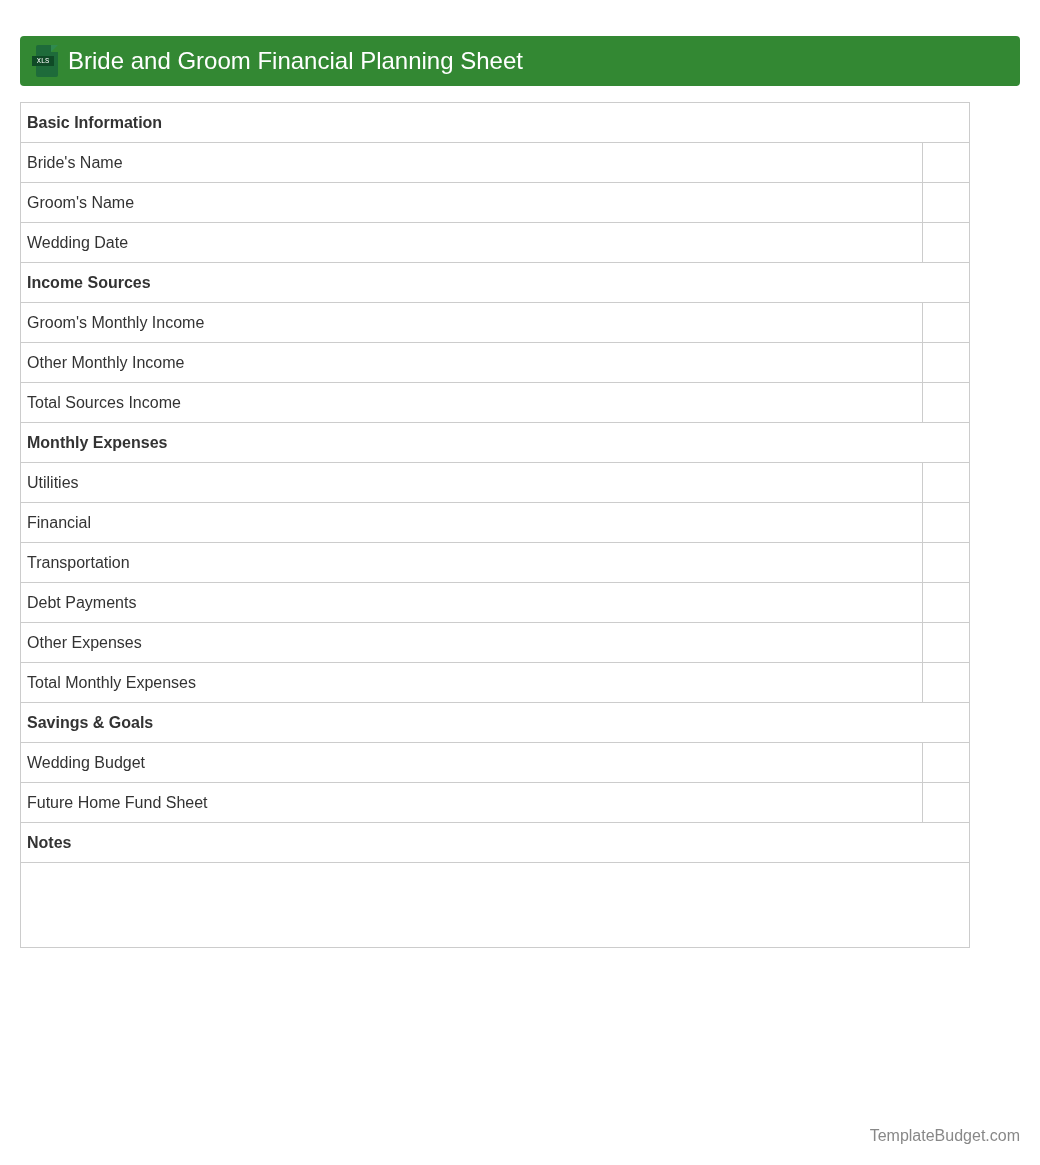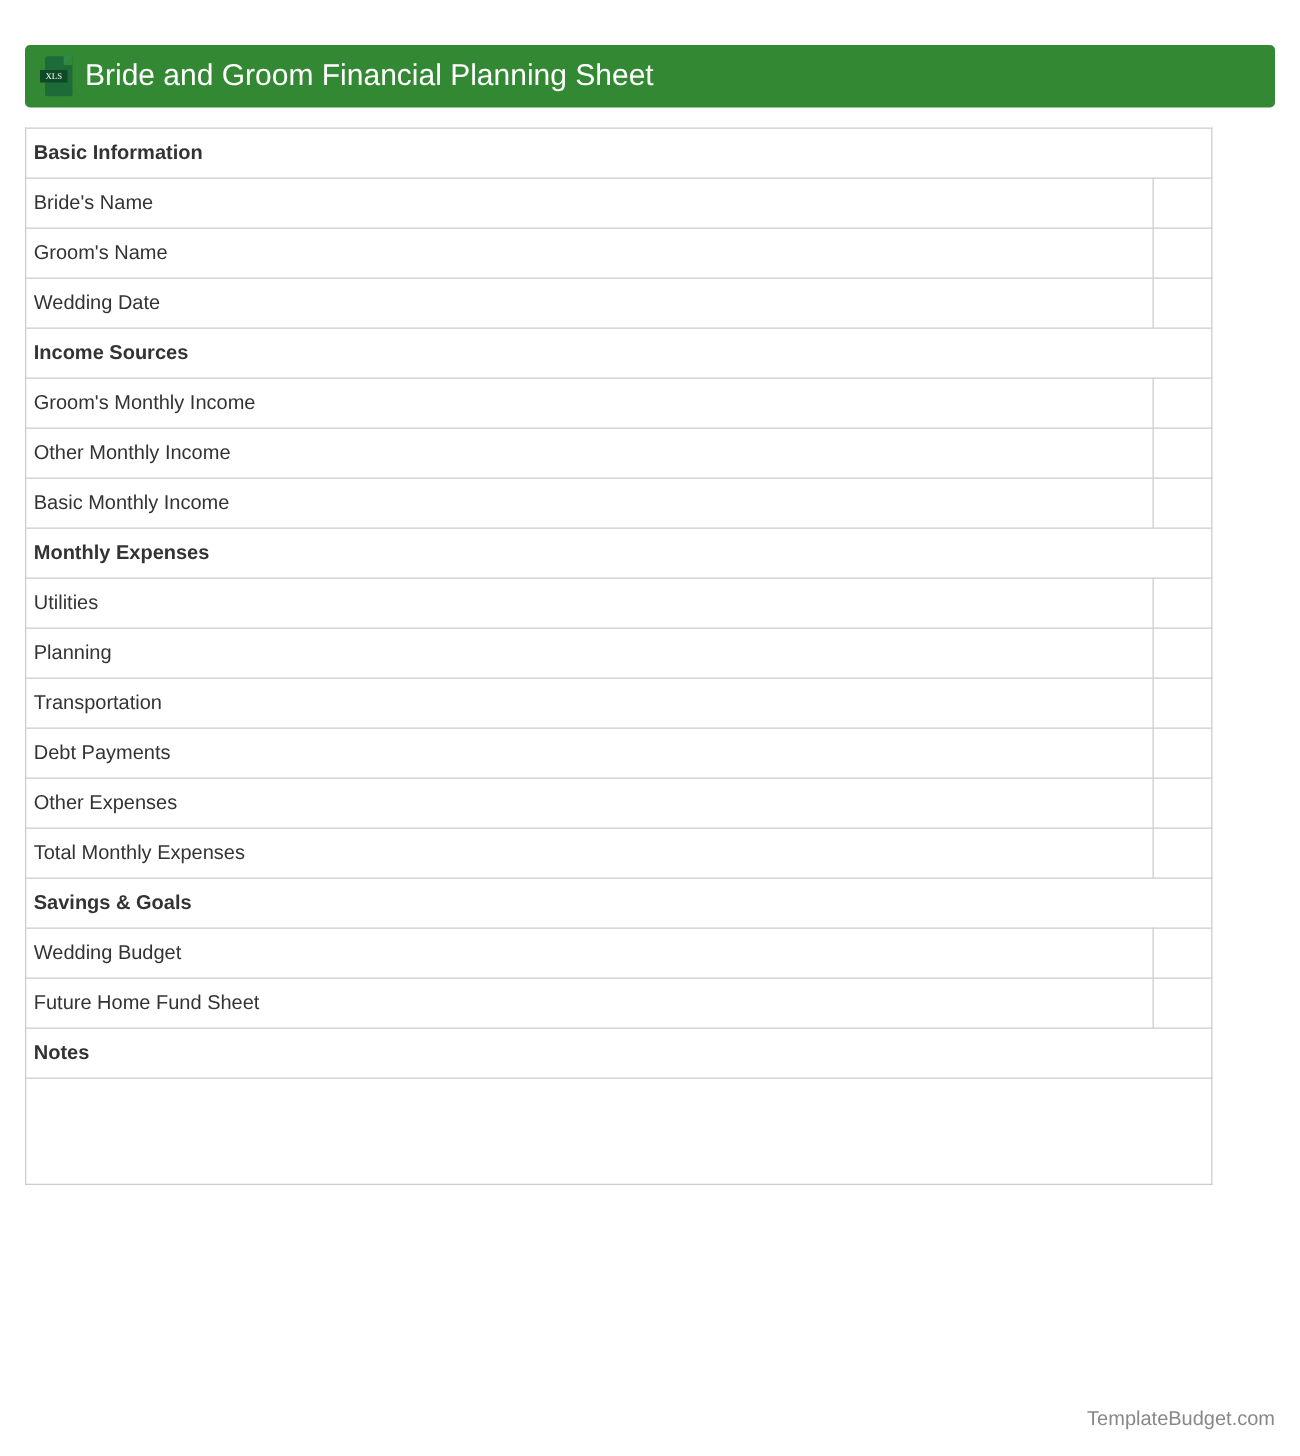--- a/index.html
+++ b/index.html
@@ -1,21 +1,21 @@
 <!DOCTYPE html>
 <html><head>
 <meta charset="utf-8">
 <style>
   html, body { margin: 0; padding: 0; background: #ffffff; }
   body { width: 1040px; height: 1165px; position: relative; font-family: "Liberation Sans", sans-serif; color: #333; }
   .header { position: absolute; left: 20px; top: 36px; width: 1000px; height: 50px; background: #338833; border-radius: 4px; display: flex; align-items: center; }
   .xls-icon { position: relative; width: 26px; height: 32px; margin-left: 12px; }
   .xls-icon .page { position: absolute; left: 4px; top: 0; width: 22px; height: 32px; background: #1e6b3a; border-radius: 2px; }
   .xls-icon .fold { position: absolute; right: 0; top: 0; width: 0; height: 0; border-left: 7px solid #2f8a4f; border-bottom: 7px solid #338833; }
-  .xls-icon .tag { position: absolute; left: 0; top: 11px; width: 22px; height: 10px; background: #0f4a26; color: #fff; font-size: 7px; line-height: 10px; text-align: center; font-family: Liberation Serif, serif; }
+  .xls-icon .tag { position: absolute; left: 0; top: 11px; width: 22px; height: 10px; background: #0f4a26; color: #fff; font-size: 7px; line-height: 10px; text-align: center; font-family: Liberation Mono, monospace; }
   .title { color: #fff; font-size: 24px; margin-left: 10px; }
   table { position: absolute; left: 20px; top: 102px; width: 950px; border-collapse: collapse; }
   td { border: 1px solid #cccccc; height: 39px; padding: 0 0 0 6px; font-size: 16px; color: #333; }
   td.val { width: 46px; padding: 0; }
   td.section { font-weight: bold; }
   td.notes { height: 84px; }
   .footer { position: absolute; right: 20px; top: 1127px; font-size: 16px; color: #888; }
 </style>
 </head>
 <body>
@@ -51,32 +51,32 @@
       </tr>
       <tr>
         <td>Groom's Monthly Income</td>
         <td class="val"></td>
       </tr>
       <tr>
         <td>Other Monthly Income</td>
         <td class="val"></td>
       </tr>
       <tr>
-        <td>Basic Monthly Income</td>
+        <td>Total Sources Income</td>
         <td class="val"></td>
       </tr>
       <tr>
         <td colspan="2" class="section">Monthly Expenses</td>
       </tr>
       <tr>
         <td>Utilities</td>
         <td class="val"></td>
       </tr>
       <tr>
-        <td>Planning</td>
+        <td>Financial</td>
         <td class="val"></td>
       </tr>
       <tr>
         <td>Transportation</td>
         <td class="val"></td>
       </tr>
       <tr>
         <td>Debt Payments</td>
         <td class="val"></td>
       </tr>

